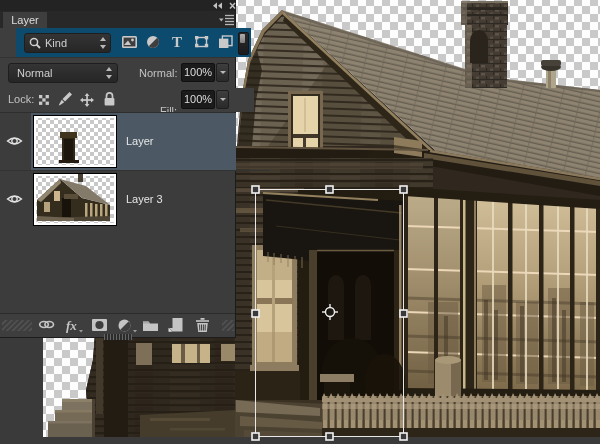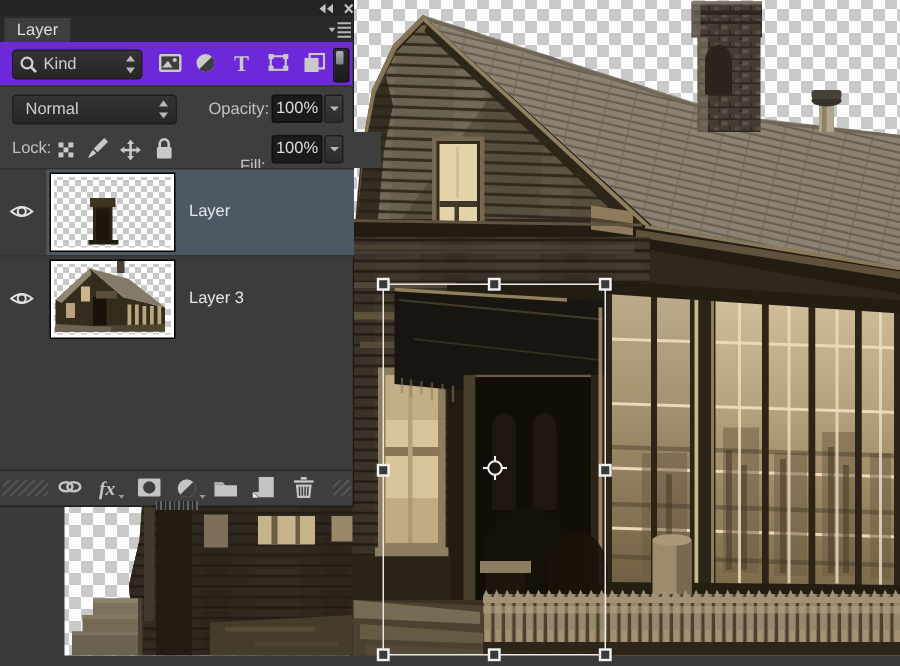--- a/index.html
+++ b/index.html
@@ -8,21 +8,21 @@
   #stage{position:relative;width:600px;height:444px;}
   #photo{position:absolute;left:0;top:0;}
   #panel{position:absolute;left:0;top:0;width:236px;height:338px;background:#3e3e3e;
          border-right:1px solid #1c1c1c;border-bottom:1px solid #1c1c1c;box-sizing:border-box;
          color:#c8c8c8;font-size:11px;}
   #pgh{position:absolute;left:0;top:0;width:100%;height:11px;background:#232323;}
   #tabbar{position:absolute;left:0;top:11px;width:100%;height:17px;background:#282828;}
   #tab{position:absolute;left:3px;top:1px;width:44px;height:16px;background:#3e3e3e;
        color:#dedede;text-align:center;line-height:16px;font-size:11px;}
   .row{position:absolute;left:0;width:100%;}
-  #frow{top:28px;height:29px;background:#6d28d9;}
+  #frow{top:28px;height:29px;background:#0c4a6e;margin-left:16px;}
   #brow{top:57px;height:31px;background:#3e3e3e;border-top:1px solid #333;}
   #lrow{top:88px;height:24px;background:#3e3e3e;padding-left:19px;}
   #list{top:112px;height:201px;background:#3c3c3c;border-top:1px solid #2e2e2e;}
   #bbar{top:313px;height:21px;background:#3e3e3e;border-top:1px solid #2b2b2b;text-align:right;}
   .combo{position:absolute;background:linear-gradient(#343434,#262626);
          border:1px solid #1e1e1e;border-radius:3px;box-sizing:border-box;color:#cfcfcf;}
   .vbox{position:absolute;background:#1b1b1b;border:1px solid #101010;border-radius:2px;
         box-sizing:border-box;color:#dcdcdc;text-align:center;}
   .abtn{position:absolute;background:linear-gradient(#3e3e3e,#2a2a2a);border:1px solid #1e1e1e;
         border-radius:2px;box-sizing:border-box;}
@@ -336,21 +336,21 @@
       </div>
     </div>
     <div class="row" id="brow">
       <div class="combo" style="left:8px;top:5px;width:110px;height:20px;">
         <span style="position:absolute;left:8px;top:3px;">Normal</span>
         <svg width="12" height="18" style="position:absolute;right:2px;top:0">
           <path d="M3,7 L6,3 L9,7 Z" fill="#b8b8b8"></path>
           <path d="M3,11 L6,15 L9,11 Z" fill="#b8b8b8"></path>
         </svg>
       </div>
-      <span class="lbl" style="left:139px;top:9px;">Opacity:</span>
+      <span class="lbl" style="left:139px;top:9px;">Normal:</span>
       <div class="vbox" style="left:181px;top:5px;width:34px;height:19px;line-height:17px;">100%</div>
       <div class="abtn" style="left:216px;top:5px;width:13px;height:19px;"></div>
     </div>
     <div class="row" id="lrow">
       <span class="lbl" style="left:8px;top:5px;">Lock:</span>
       <svg width="120" height="24" style="position:absolute;left:38px;top:0">
         <g transform="translate(1,7)" fill="#c9c9c9">
           <rect x="0" y="0" width="3.3" height="3.3"></rect>
             <rect x="6.6" y="0" width="3.3" height="3.3"></rect>
           <rect x="3.3" y="3.3" width="3.3" height="3.3"></rect>

